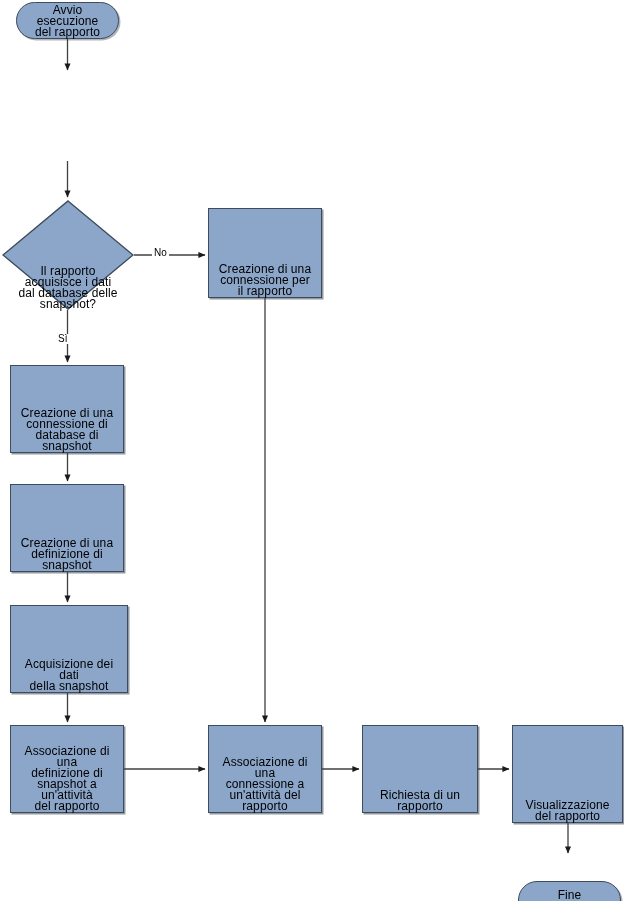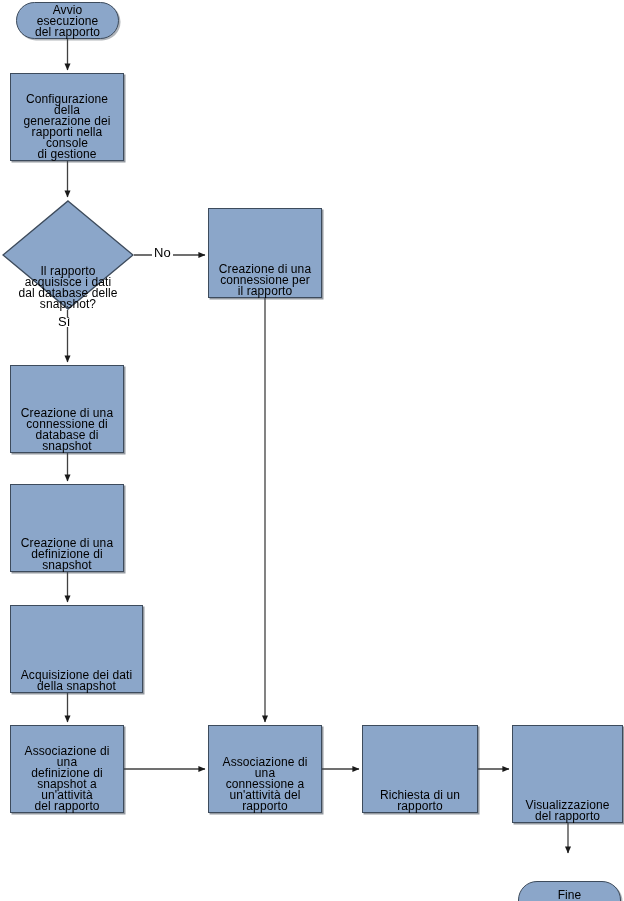--- a/index.html
+++ b/index.html
@@ -63,21 +63,21 @@
     z-index: 0;
   }
   .decision .label {
     position: relative;
     z-index: 1;
   }
   .edge-label {
     position: absolute;
     background: #ffffff;
     color: #000000;
-    font-size: 13px;
+    font-size: 10px;
     line-height: 10px;
     padding: 0 2px;
     z-index: 3;
     white-space: nowrap;
   }
 </style>
 </head>
 <body>
 
 <div id="canvas">
@@ -102,26 +102,20 @@
       <path d="M476,769 L509,769"></path>
       <path d="M568,813 L568,853"></path>
     </g>
   </svg>
 
   <div class="node terminator" style="left:16px; top:2px; width:103px; height:37px;">
     <span class="label">Avvio esecuzione
 del rapporto</span>
   </div>
 
-  <div class="node" style="left:10px; top:73px; width:114px; height:88px;">
-    <span class="label">Configurazione della
-generazione dei
-rapporti nella console
-di gestione</span>
-  </div>
 
   <div class="node decision" style="left:2px; top:200px; width:132px; height:110px;">
     <svg class="dia-shape" viewBox="0 0 132 110" preserveAspectRatio="none">
       <polygon points="66,1 131,55 66,109 1,55" fill="#8ba6c9" stroke="#3d4b5c" stroke-width="1.4"></polygon>
     </svg>
     <span class="label">Il rapporto
 acquisisce i dati
 dal database delle
 snapshot?</span>
   </div>
@@ -137,21 +131,21 @@
 connessione di
 database di snapshot</span>
   </div>
 
   <div class="node" style="left:10px; top:484px; width:114px; height:88px;">
     <span class="label">Creazione di una
 definizione di
 snapshot</span>
   </div>
 
-  <div class="node" style="left:10px; top:605px; width:133px; height:88px;">
+  <div class="node" style="left:10px; top:605px; width:118px; height:88px;">
     <span class="label">Acquisizione dei dati
 della snapshot</span>
   </div>
 
   <div class="node" style="left:10px; top:725px; width:114px; height:88px;">
     <span class="label">Associazione di una
 definizione di
 snapshot a un'attività
 del rapporto</span>
   </div>
@@ -172,15 +166,15 @@
 del rapporto</span>
   </div>
 
   <div class="node terminator" style="left:518px; top:856px; width:103px; height:43px;margin-top:25px;">
     <span class="label">Fine
 dell'esecuzione
 del rapporto</span>
   </div>
 
   <div class="edge-label" style="left:152px; top:248px;">No</div>
-  <div class="edge-label" style="left:56px; top:317px;">Sì</div>
+  <div class="edge-label" style="left:56px; top:334px;">Sì</div>
 
 </div>
 
 </body></html>

